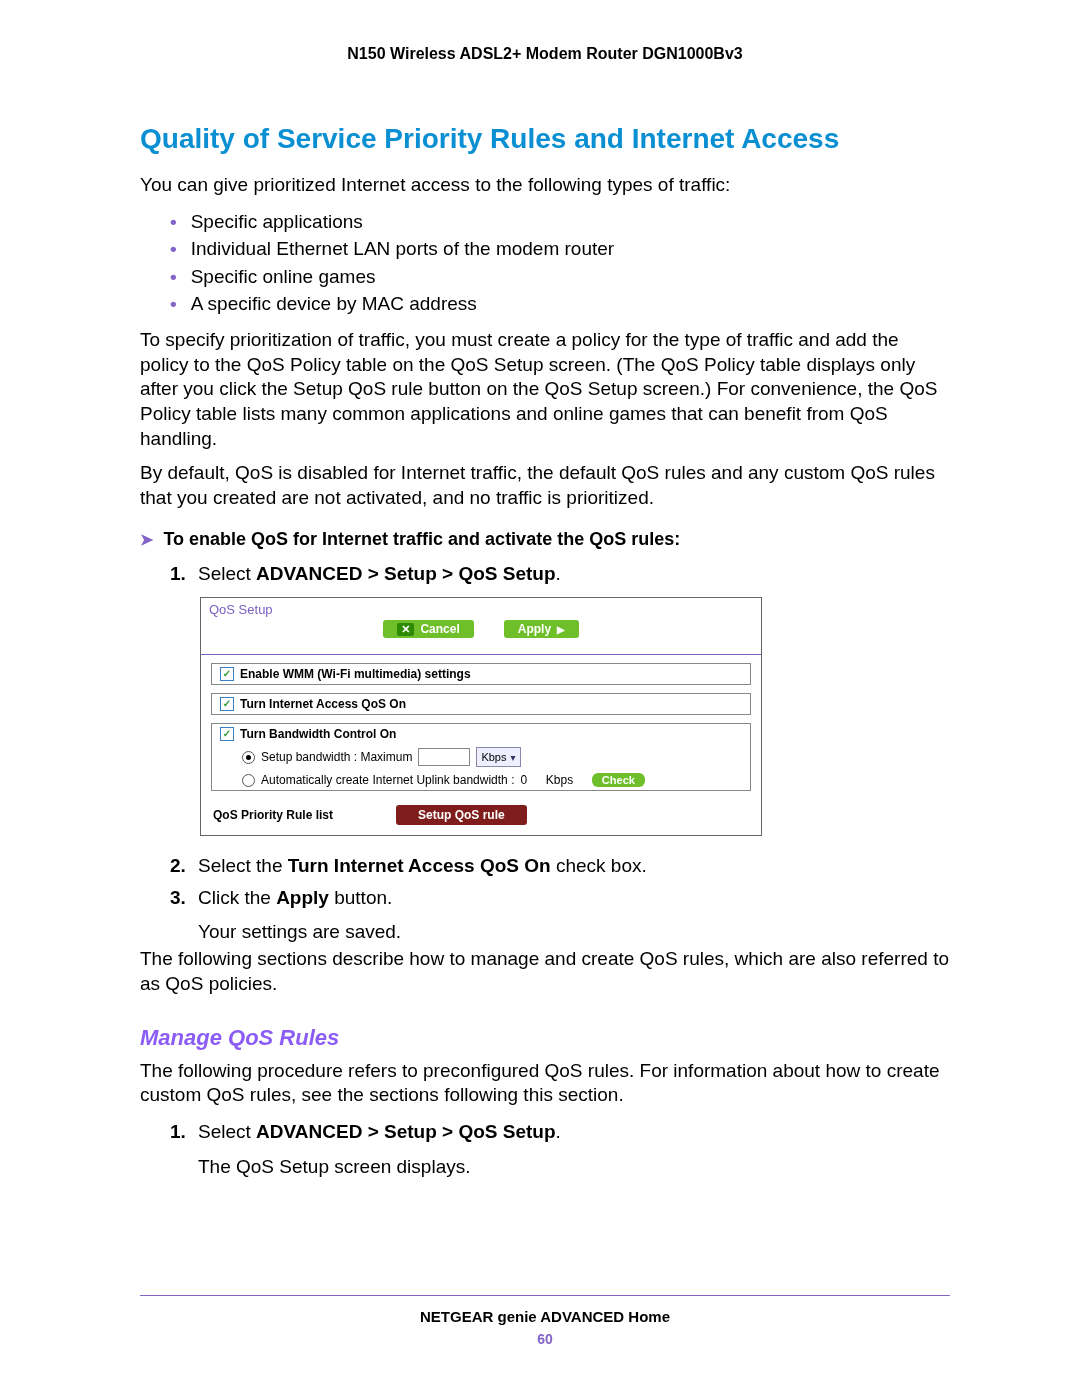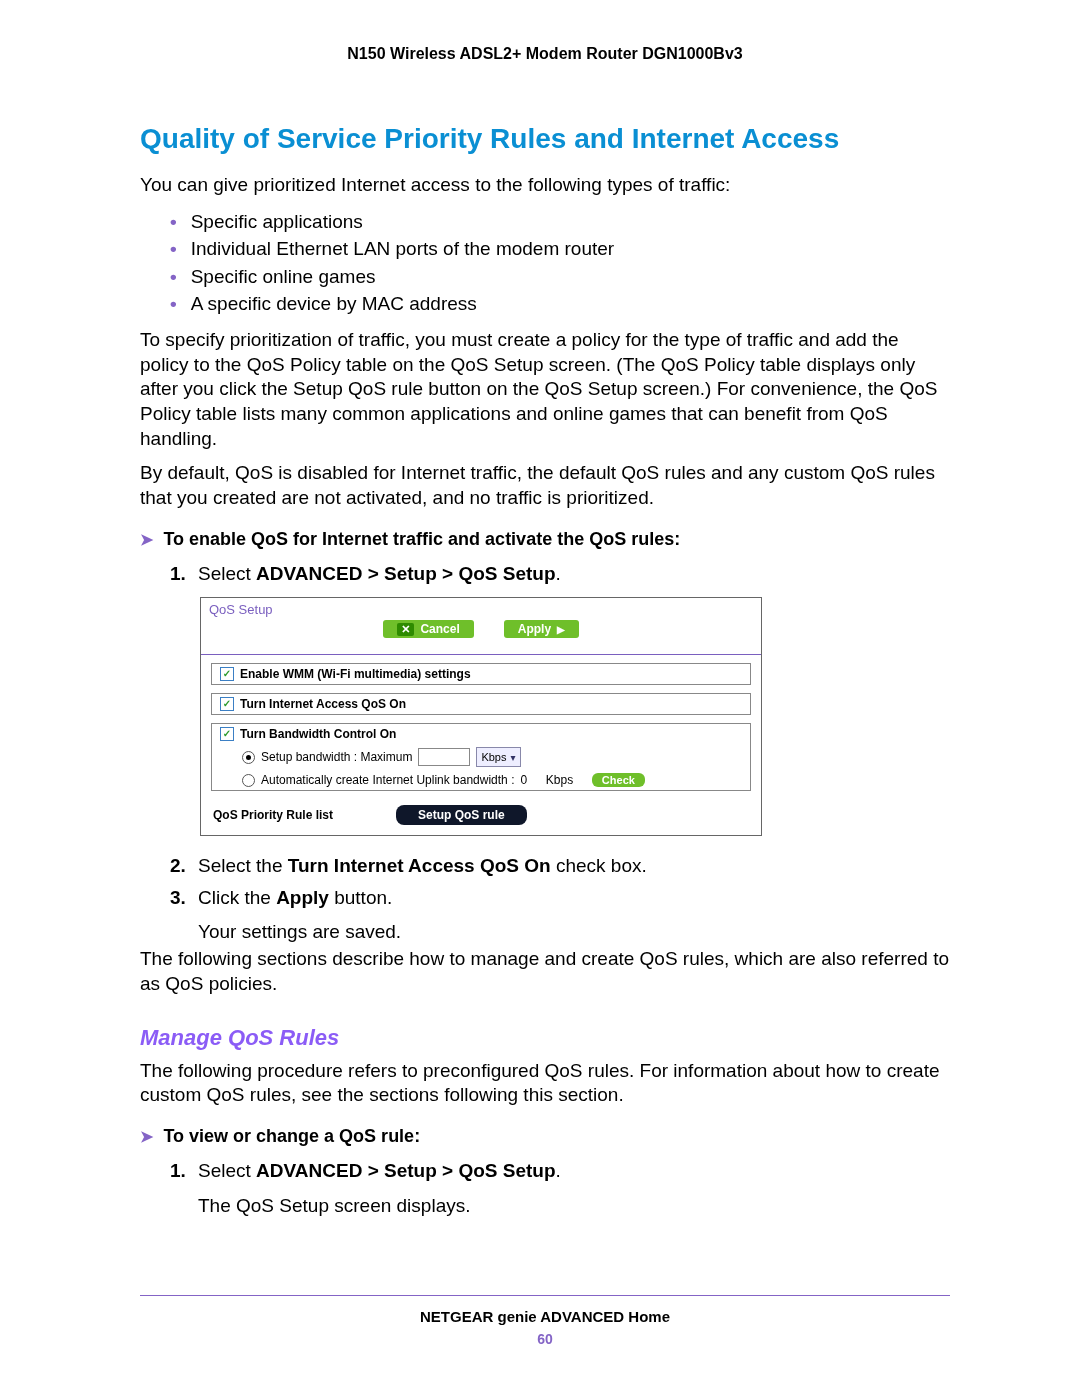--- a/index.html
+++ b/index.html
@@ -163,22 +163,22 @@
   .fig-select {
     border: 1px solid #88a; height: 18px; display:inline-flex; align-items:center;
     padding: 0 4px; gap:4px; font-size:11px; background:#eef;
   }
   .fig-select .dd { color:#336; font-size:10px; }
   .fig-small-btn {
     background:#6fbf2a; color:#fff; font-weight:bold; font-size:11px;
     padding:1px 10px; border-radius:6px; border:none;
   }
   .fig-purple-btn {
-    background:#0f172a; color:#fff; font-weight:bold; font-size:12px;
-    padding:3px 22px; border-radius:8px; border:none;
+    background:#7f1d1d; color:#fff; font-weight:bold; font-size:12px;
+    padding:3px 22px; border-radius:3px; border:none;
   }
   .fig-bottom {
     display:flex; align-items:center; gap:63px;
     padding: 6px 12px 10px 12px;
   }
   .hr-purple {
     border: none;
     border-top: 1px solid #8464c6;
     margin: 0;
   }
@@ -291,23 +291,20 @@
     </li>
   </ol>
   <div class="substep">Your settings are saved.</div>
 
   <p class="body-text">The following sections describe how to manage and create QoS rules, which are also referred to as QoS policies.</p>
 
   <h2 class="sub-heading">Manage QoS Rules</h2>
 
   <p class="body-text">The following procedure refers to preconfigured QoS rules. For information about how to create custom QoS rules, see the sections following this section.</p>
 
-  <div class="proc-heading">
-    <span class="arrow">➤</span><span>To view or change a QoS rule:</span>
-  </div>
 
   <ol class="steps">
     <li>
       <span>Select </span><b>ADVANCED &gt; Setup &gt; QoS Setup</b><span>.</span>
     </li>
   </ol>
   <div class="substep">The QoS Setup screen displays.</div>
 
   <div class="footer">
     <hr class="hr-purple">

